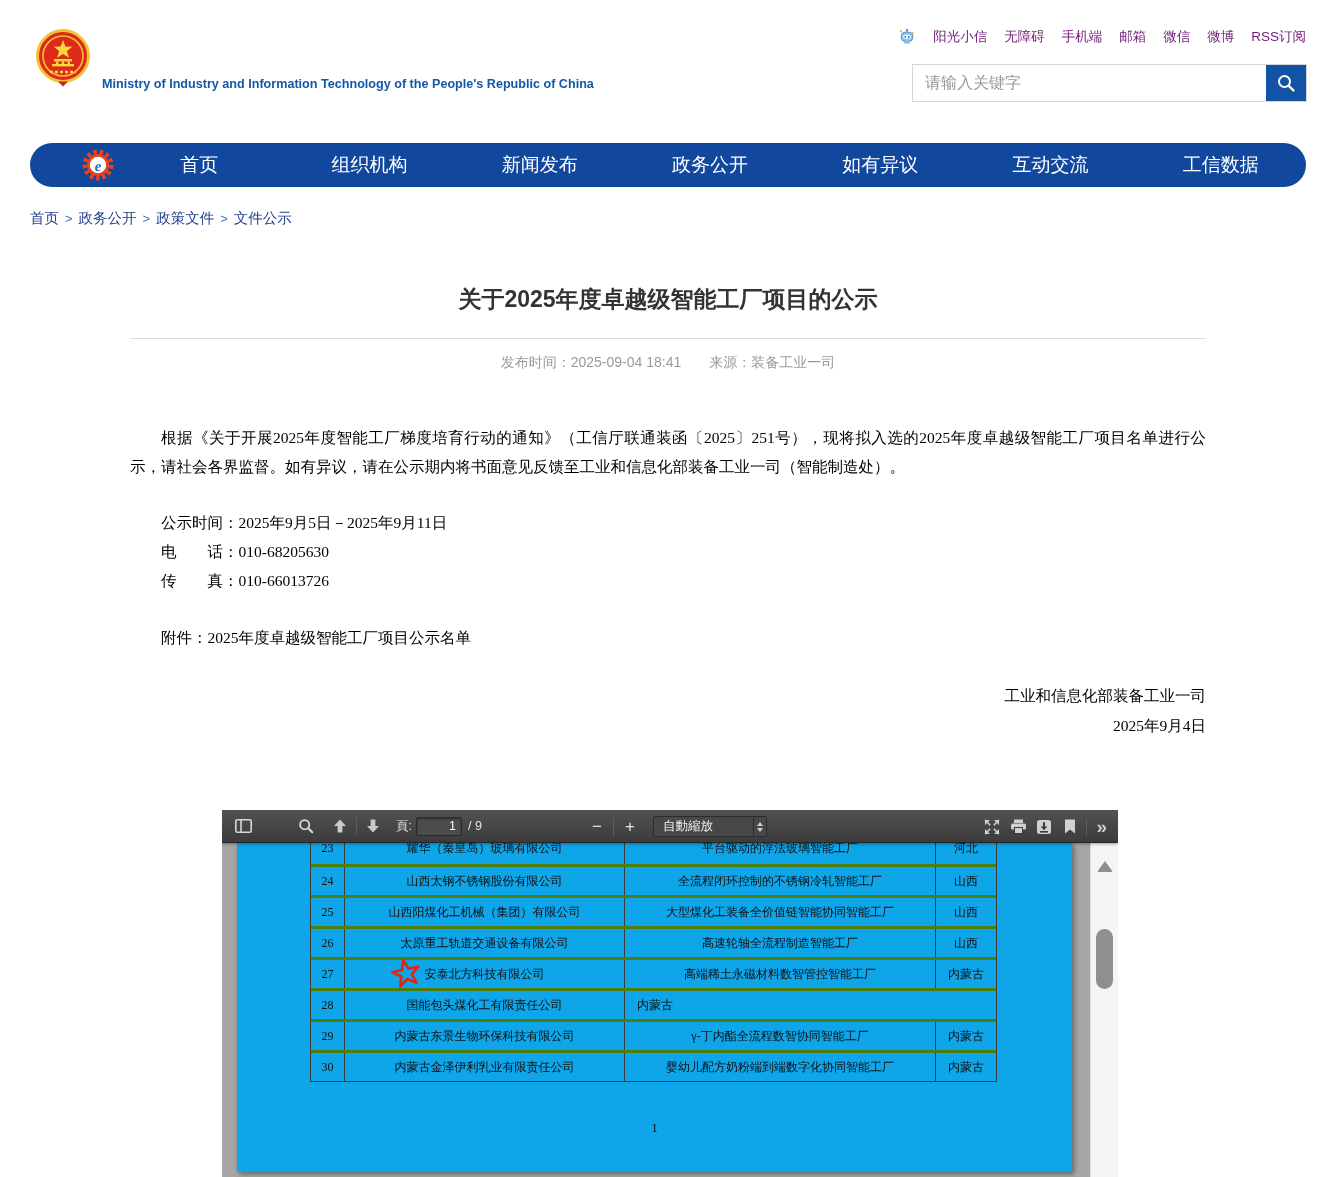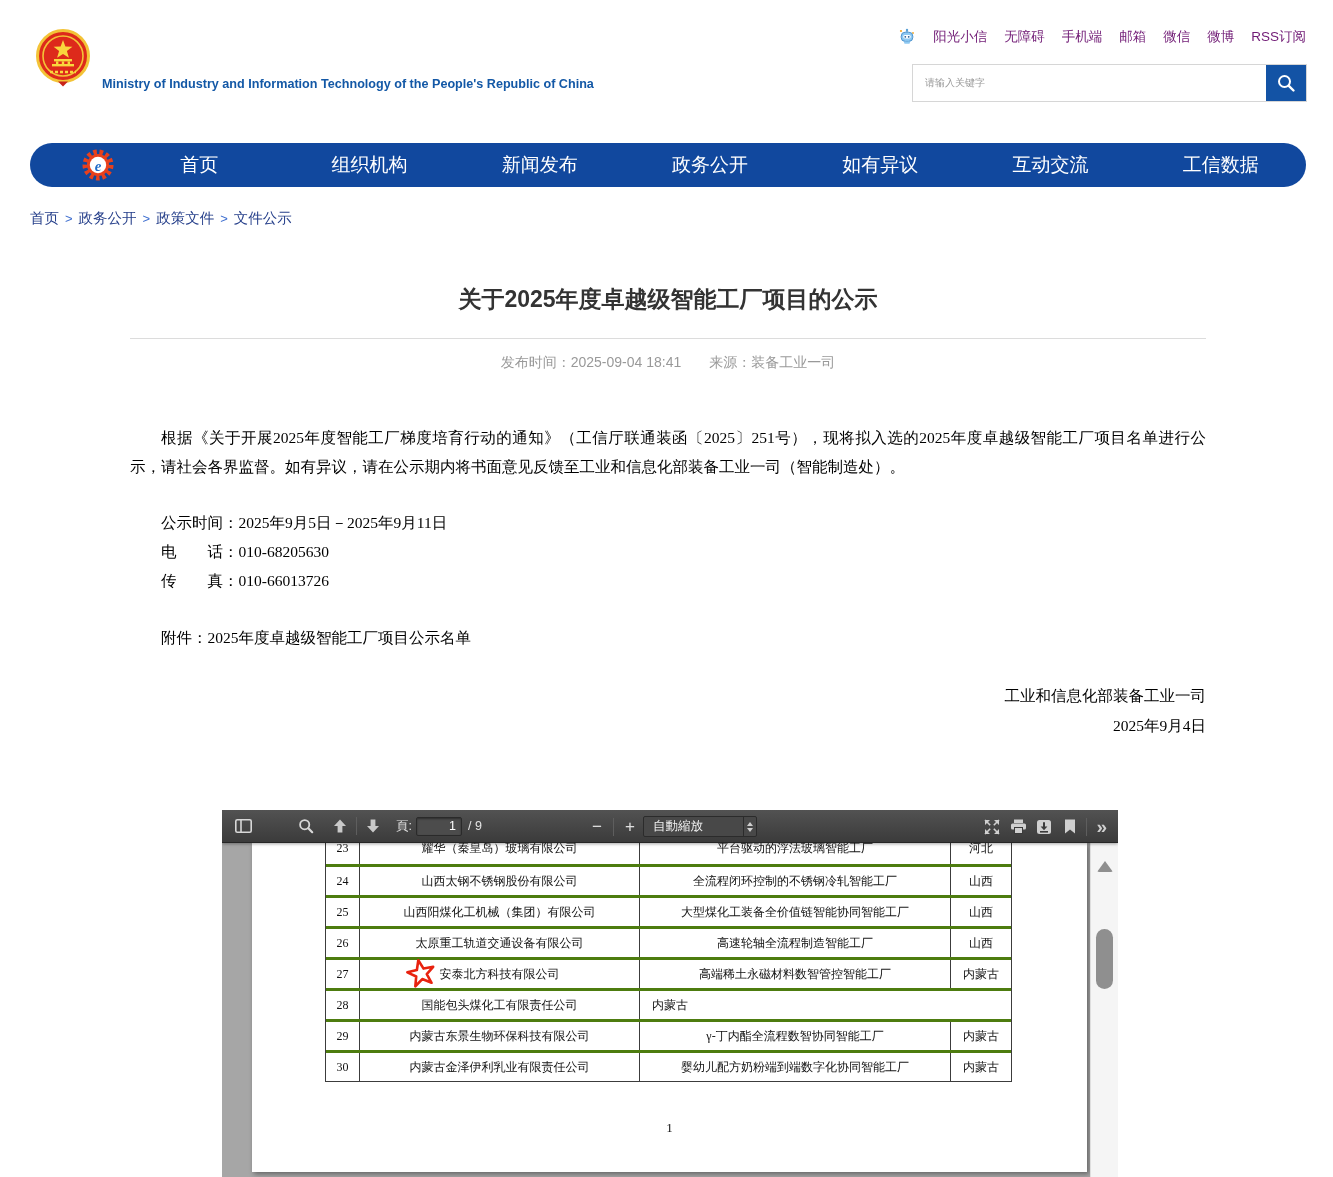--- a/index.html
+++ b/index.html
@@ -13,22 +13,22 @@
   .site-title { position:absolute; left:101px; top:28px; font-size:37px; font-weight:bold;
     color:#1358a6; letter-spacing:1px; white-space:nowrap; }
   .site-subtitle { position:absolute; left:102px; top:77px; font-size:12.6px; font-weight:bold;
     color:#1358a6; white-space:nowrap; }
   .top-links { position:absolute; right:27px; top:28px; display:flex; align-items:center; gap:17px;
     font-size:13.5px; color:#333; }
   .top-links a { color:#701a75; }
   .robot-icon { width:18px; height:18px; display:inline-block; }
   .search-bar { position:absolute; left:912px; top:64px; width:395px; height:38px;
     border:1px solid #d6d6d6; display:flex; background:#fff; }
-  .search-input { flex:1; border:none; outline:none; padding:0 12px; font-size:10px; color:#333;
-    font-family:Liberation Mono, monospace; }
+  .search-input { flex:1; border:none; outline:none; padding:0 12px; font-size:16px; color:#333;
+    font-family:Liberation Serif, serif; }
   .search-input::placeholder { color:#9a9a9a; }
   .search-btn { width:40px; height:36px; background:#1353a5; border:none; cursor:pointer;
     display:flex; align-items:center; justify-content:center; }
 
   
   .navbar { position:absolute; left:30px; top:143px; width:1276px; height:44px;
     background:#11489e; border-radius:22px; display:flex; align-items:center; }
   .nav-logo { width:32px; height:32px; margin-left:52px; flex:0 0 auto; }
   .nav-items { flex:1; display:flex; height:100%; align-items:center; }
   .nav-item { flex:1; text-align:center; color:#fff; font-size:19px; cursor:pointer; }
@@ -62,33 +62,33 @@
     border-radius:2px; cursor:pointer; flex:0 0 auto; }
   .tb-sep { width:1px; height:18px; background:#2a2a2a; border-right:1px solid #5e5e5e; margin:0 3px; flex:0 0 auto;}
   .tb-label { font-size:12.5px; color:#e4e4e4; margin:0 4px 0 10px; }
   .page-input { width:46px; height:19px; background:#4c4c4c; border:1px solid #2a2a2a;
     box-shadow:inset 0 1px 2px rgba(0,0,0,.4); border-radius:2px; color:#fff; font-size:12.5px;
     text-align:right; padding-right:5px; font-family:"Liberation Sans",sans-serif; }
   .page-total { font-size:12.5px; color:#e4e4e4; margin-left:6px; }
   .zoom-group { position:absolute; left:362px; top:0; height:33px; display:flex; align-items:center; }
   .zoom-glyph { font-size:17px; color:#e0e0e0; width:26px; text-align:center; cursor:pointer; }
   .zoom-select { position:relative; width:114px; height:21px; background:#484848;
-    border:1px solid #2b2b2b; border-radius:2px; margin-left:0; display:flex; align-items:center;
+    border:1px solid #2b2b2b; border-radius:2px; margin-left:10px; display:flex; align-items:center;
     cursor:pointer; }
   .zoom-select .zs-text { font-size:12.5px; color:#f0f0f0; padding-left:9px; }
   .zs-spin { position:absolute; right:0; top:0; bottom:0; width:13px; border-left:1px solid #2b2b2b;
     display:flex; flex-direction:column; align-items:center; justify-content:center; gap:2px; }
   .zs-spin i { width:0; height:0; border-left:3px solid transparent; border-right:3px solid transparent; }
   .zs-up { border-bottom:4px solid #cfcfcf; }
   .zs-down { border-top:4px solid #cfcfcf; }
   .tb-right { position:absolute; right:5px; top:0; height:33px; display:flex; align-items:center; }
   .chevrons { font-size:19px; font-weight:bold; color:#cfcfcf; padding:0 6px; cursor:pointer; }
 
   .pdf-doc { position:relative; width:896px; height:334px; overflow:hidden; }
-  .pdf-page { position:absolute; left:30px; top:0; width:835px; height:329px; background:#ffffff;
+  .pdf-page { position:absolute; left:15px; top:0; width:835px; height:329px; background:#0ea5e9;
     box-shadow:2px 2px 5px rgba(0,0,0,.4); overflow:hidden; }
 
   .doc-table { position:absolute; left:73px; top:-11px; width:687px;
     border:1px solid #3c3c3c; border-collapse:collapse;
     font-family:"Liberation Serif","DejaVu Serif",serif; }
   .trow { display:flex; height:31px; }
   .trow + .trow { border-top:3px solid #4d7c0f; }
   .tcell { display:flex; align-items:center; justify-content:center; font-size:12px; color:#111;
     border-right:1px solid #3c3c3c; height:100%; position:relative; text-align:center; }
   .tcell:last-child { border-right:none; }

